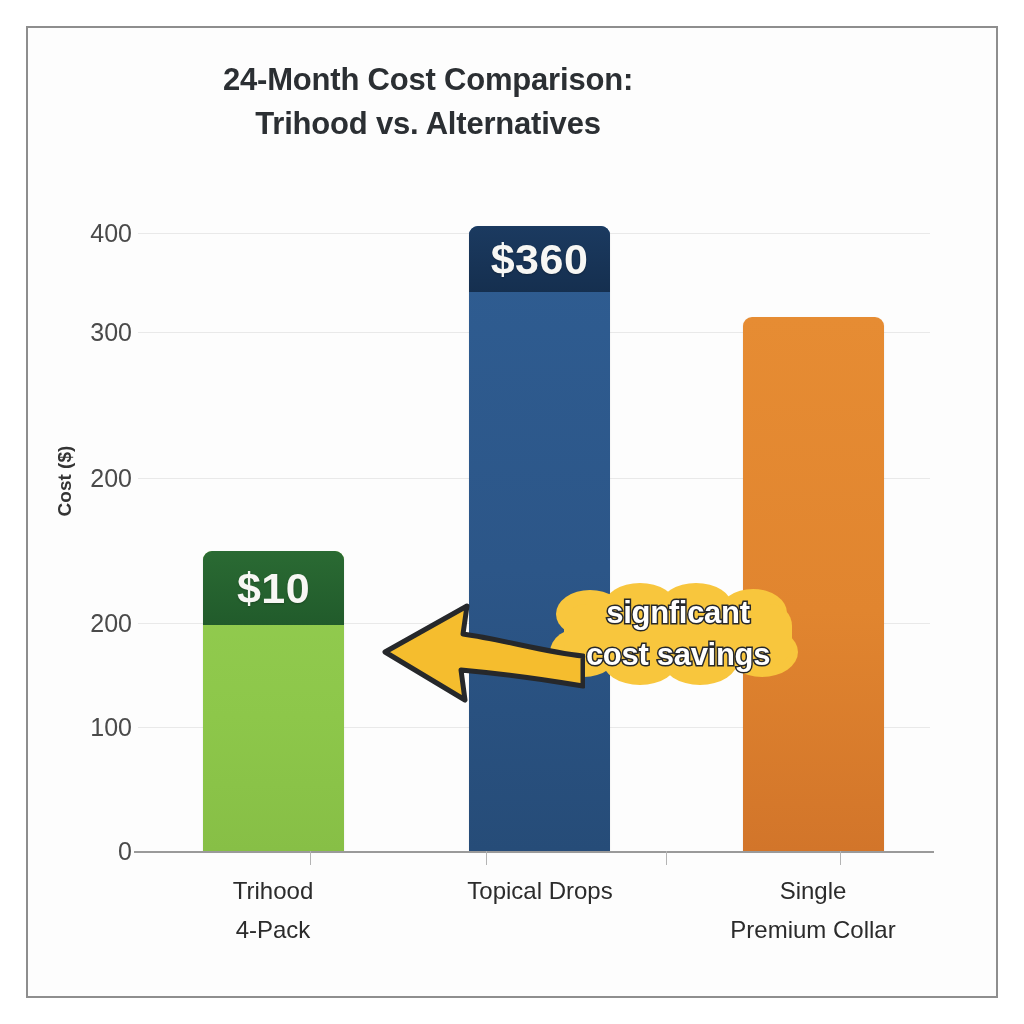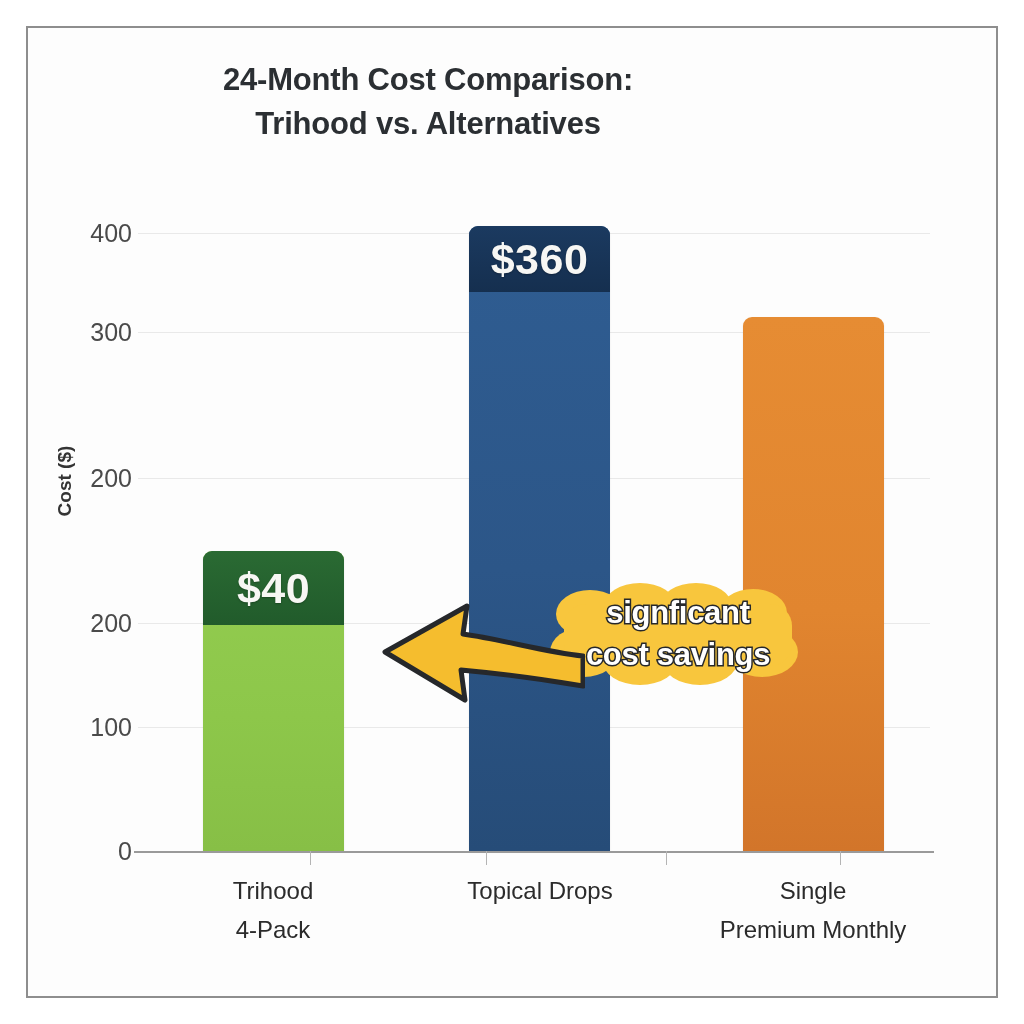--- a/index.html
+++ b/index.html
@@ -212,21 +212,21 @@
     <div class="ytick-label" style="top:851px;">0</div>
   </div>
 
   <div id="ylabel">Cost ($)</div>
 
   <div>
 
     <div class="bar" style="left:203px; top:551px; width:141px; height:300px;">
       <div class="bar-body" style="background:linear-gradient(180deg,#93cc50 0%,#8DC74A 55%,#87bf46 100%);"></div>
       <div class="bar-cap" style="height:74px; background:linear-gradient(180deg,#2a6a33 0%,#215B2B 100%);">
-        <span class="bar-value">$40</span>
+        <span class="bar-value">$10</span>
       </div>
     </div>
 
     <div class="bar" style="left:469px; top:226px; width:141px; height:625px;">
       <div class="bar-body" style="background:linear-gradient(180deg,#2f5d92 0%,#2C5688 55%,#264c78 100%);"></div>
       <div class="bar-cap" style="height:66px; background:linear-gradient(180deg,#1b3a60 0%,#152F4F 100%);">
         <span class="bar-value">$360</span>
       </div>
     </div>
 
@@ -247,21 +247,21 @@
   <div>
     <div class="cat-label" style="left:123px;">
       <span class="cline">Trihood</span>
       <span class="cline">4-Pack</span>
     </div>
     <div class="cat-label" style="left:390px;">
       <span class="cline">Topical Drops</span>
     </div>
     <div class="cat-label" style="left:663px;">
       <span class="cline">Single</span>
-      <span class="cline">Premium Monthly</span>
+      <span class="cline">Premium Collar</span>
     </div>
   </div>
 
   <svg id="arrow-svg" viewBox="0 0 230 120">
     <path d="M 228 66
              C 190 62, 150 50, 108 44
              L 112 16
              L 30 62
              L 110 110
              L 106 80

